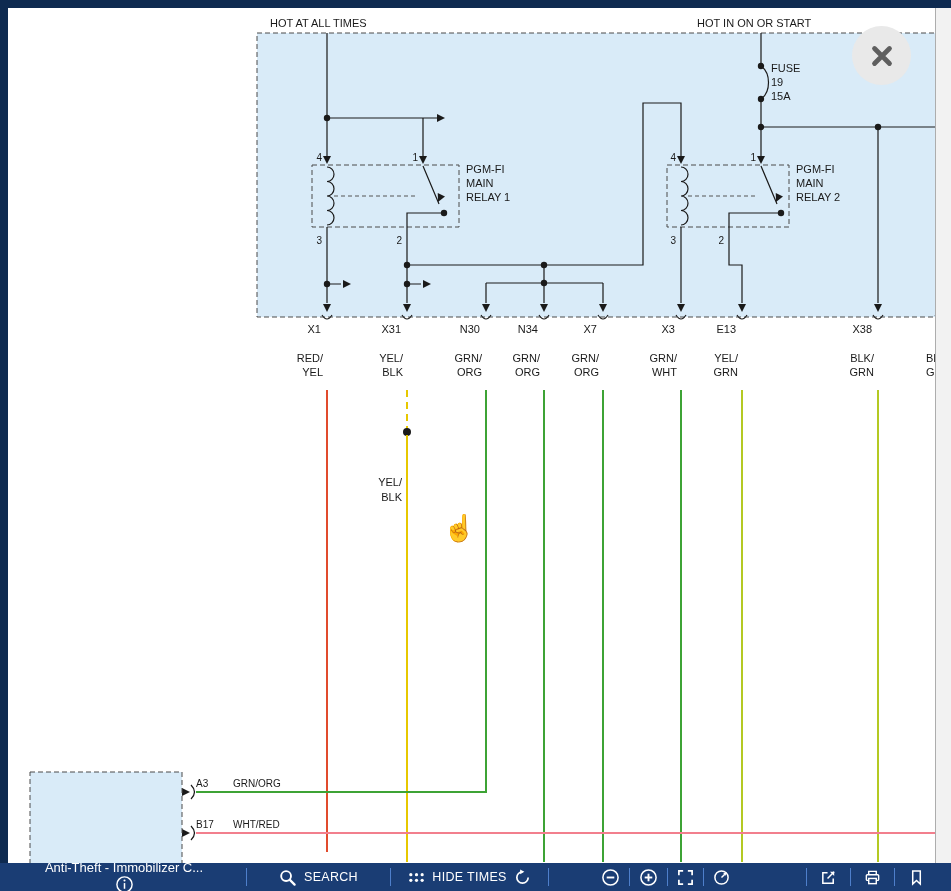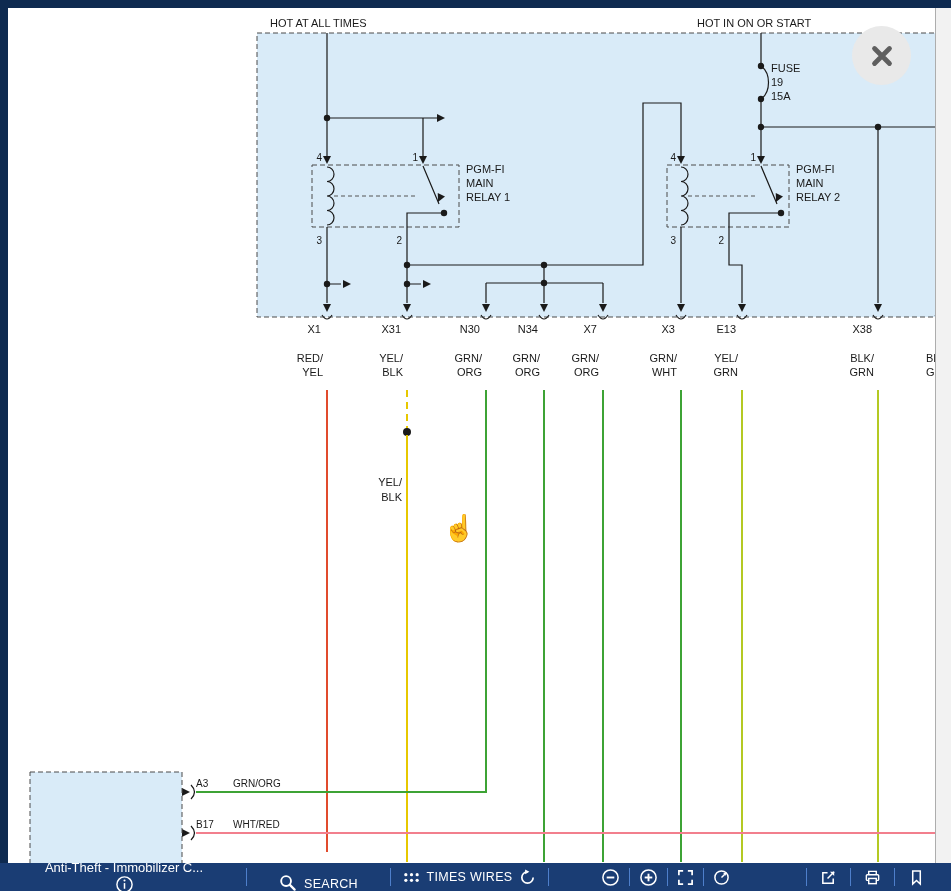--- a/index.html
+++ b/index.html
@@ -32,21 +32,21 @@
   .toolbar * { box-sizing:border-box; }
   .tb-title {
     width:246px; padding:0 10px 0 12px; display:flex; align-items:center;
     justify-content:space-between; font-size:13px; overflow:hidden;flex-direction:column;
   }
   .tb-sep { width:1px; height:18px; background:#4e7fcb; flex:0 0 1px; }
   .tb-btn {
     display:flex; align-items:center; justify-content:center; gap:8px;
     height:100%; cursor:pointer; letter-spacing:.3px;
   }
-  .tb-btn.search { width:143px;align-items:flex-end; }
+  .tb-btn.search { width:143px; }
   .tb-btn.hidewires { width:157px; gap:7px; }
   .tb-ic { display:flex; align-items:center; cursor:pointer; }
   .tb-zoom { display:flex; align-items:center; gap:9px; margin-left:52px; }
   .tb-right { display:flex; align-items:center; gap:13px; margin-left:auto; margin-right:26px; }
 </style>
 </head>
 <body>
 
 
 
@@ -238,21 +238,21 @@
     <span class="tb-ic">
       <svg viewBox="0 0 18 18" width="17" height="17" fill="#fff">
         <circle cx="3" cy="6" r="1.7"></circle>
           <circle cx="9" cy="6" r="1.7"></circle>
           <circle cx="15" cy="6" r="1.7"></circle>
         <circle cx="3" cy="12" r="1.7"></circle>
           <circle cx="9" cy="12" r="1.7"></circle>
           <circle cx="15" cy="12" r="1.7"></circle>
       </svg>
     </span>
-    <span>TIMES WIRES</span>
+    <span>HIDE TIMES</span>
     <span class="tb-ic">
       <svg viewBox="0 0 18 18" width="17" height="17" fill="none" stroke="#fff" stroke-width="1.8">
         <path d="M15,9 A6,6 0 1 1 9,3"></path>
         <polygon points="6.5,0.5 6.5,5.5 11,3" fill="#fff" stroke="none"></polygon>
       </svg>
     </span>
   </div>
   <div class="tb-sep"></div>
 
   <div class="tb-zoom">

